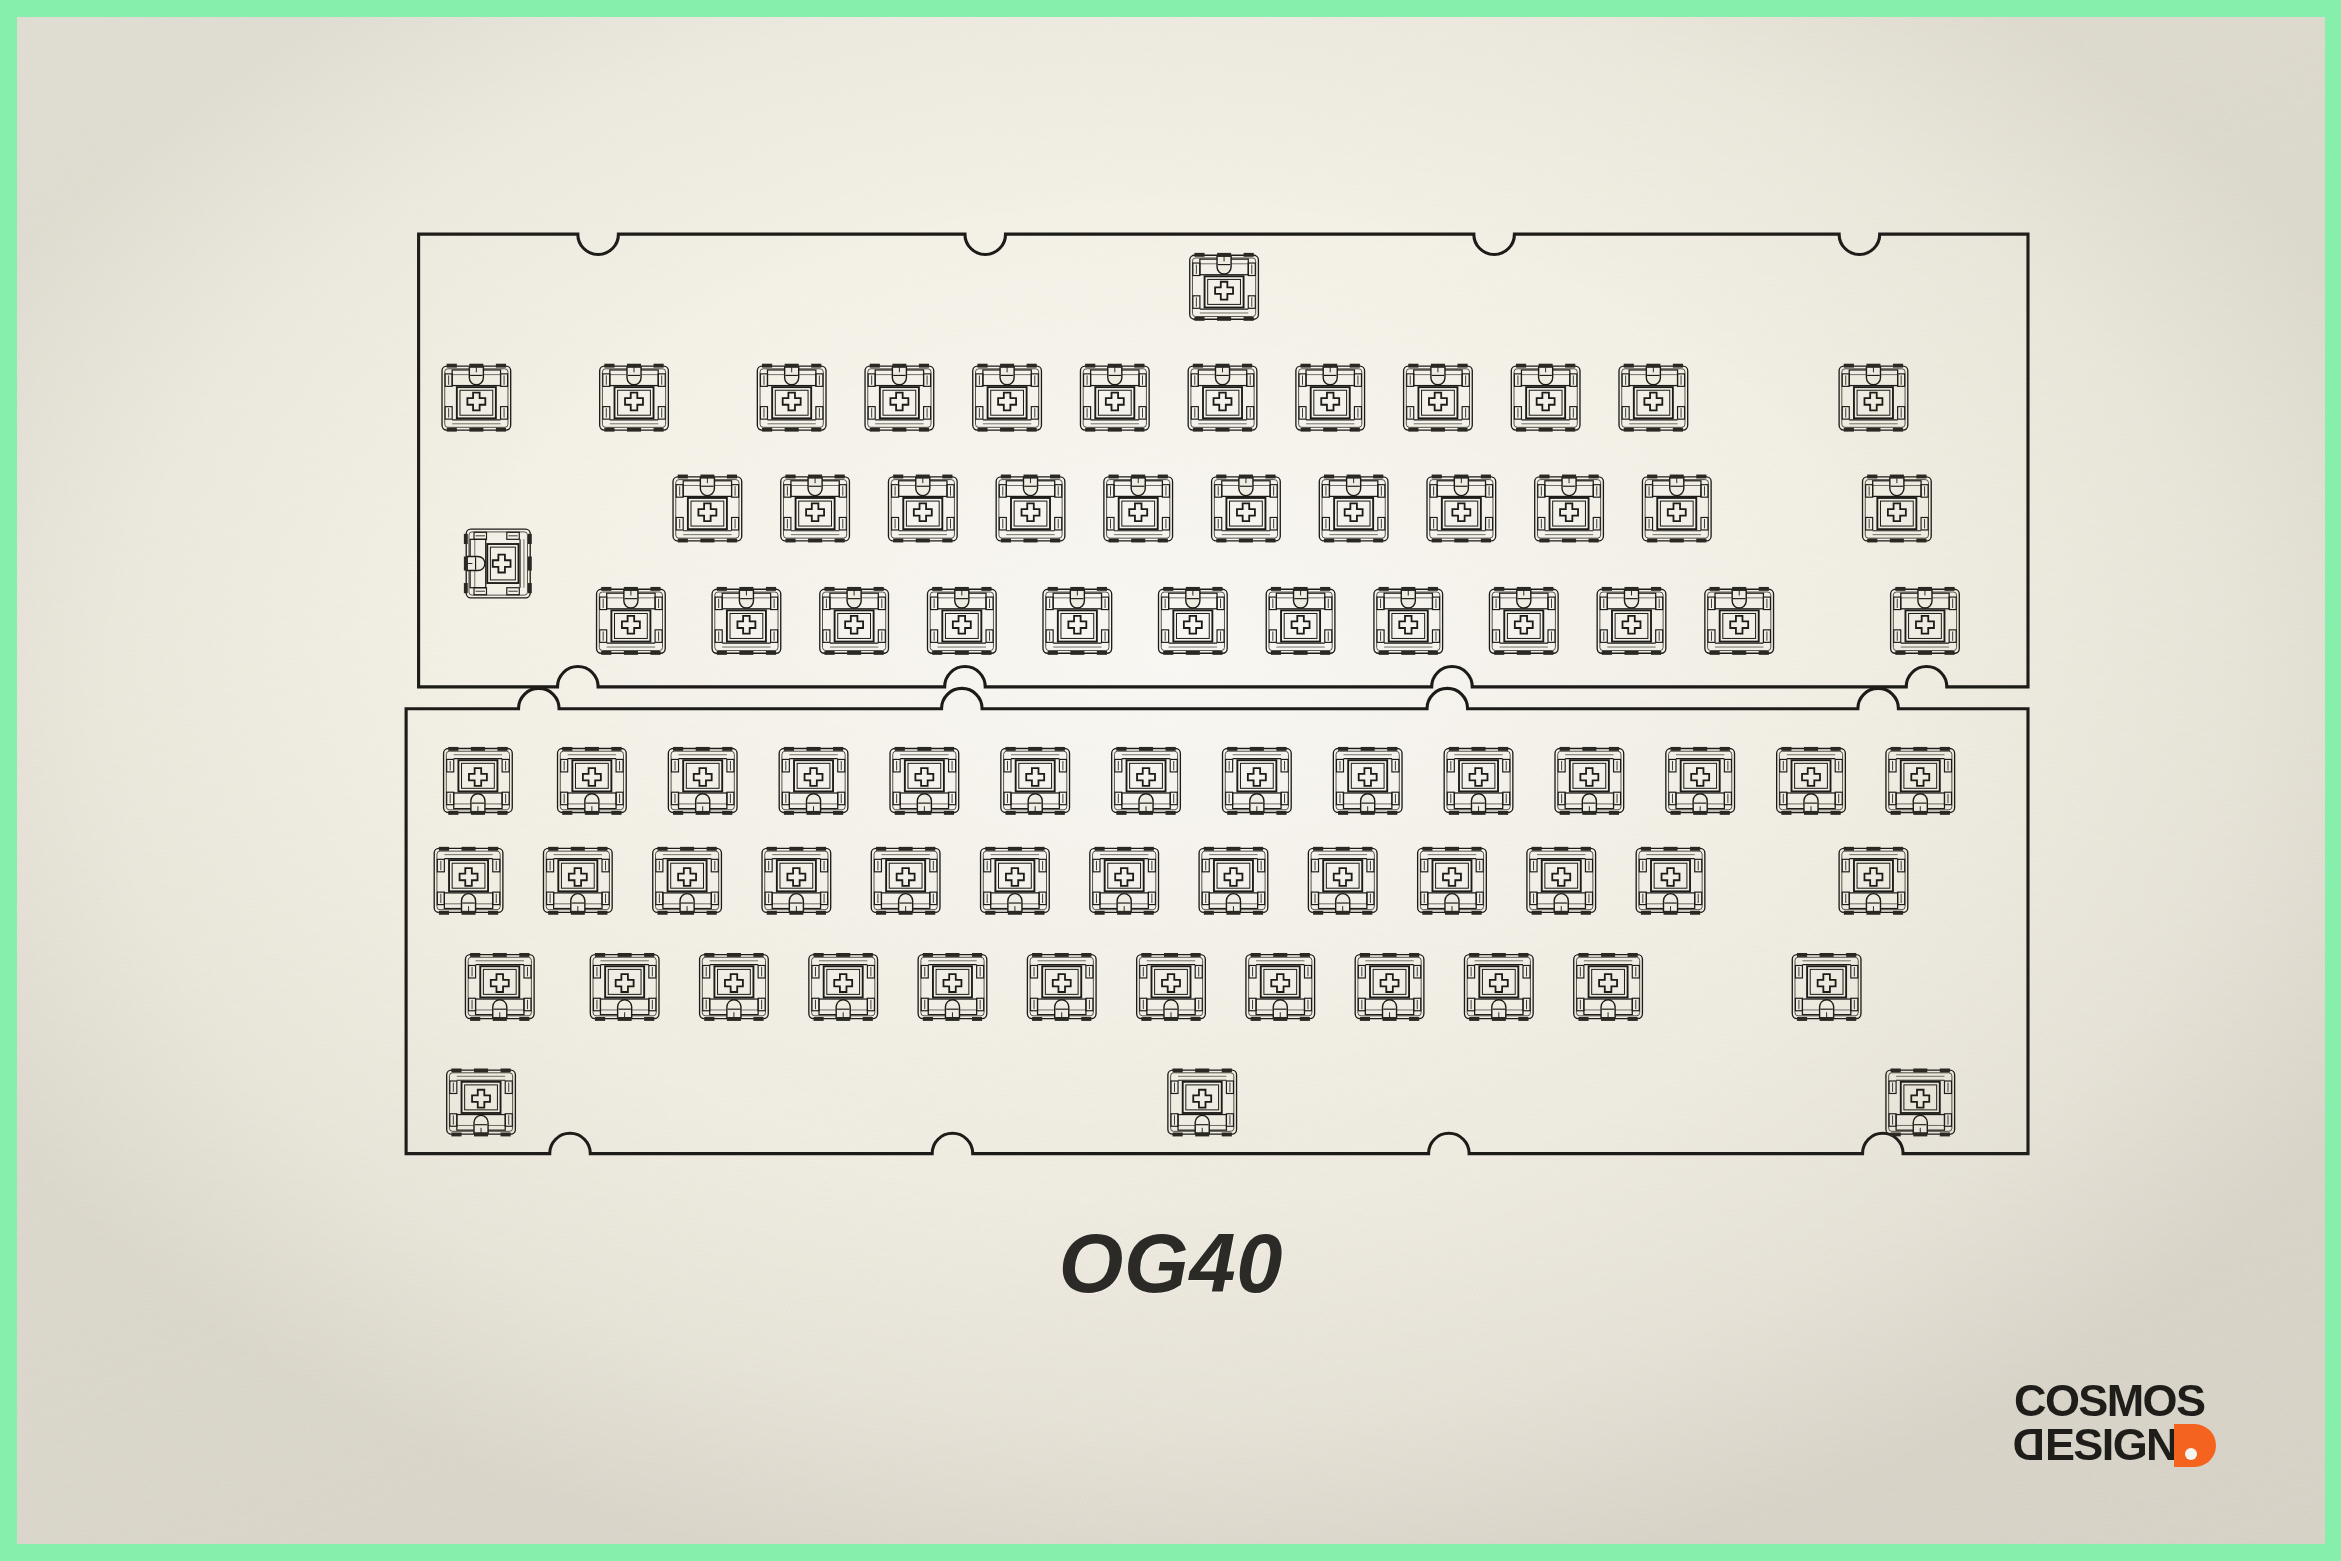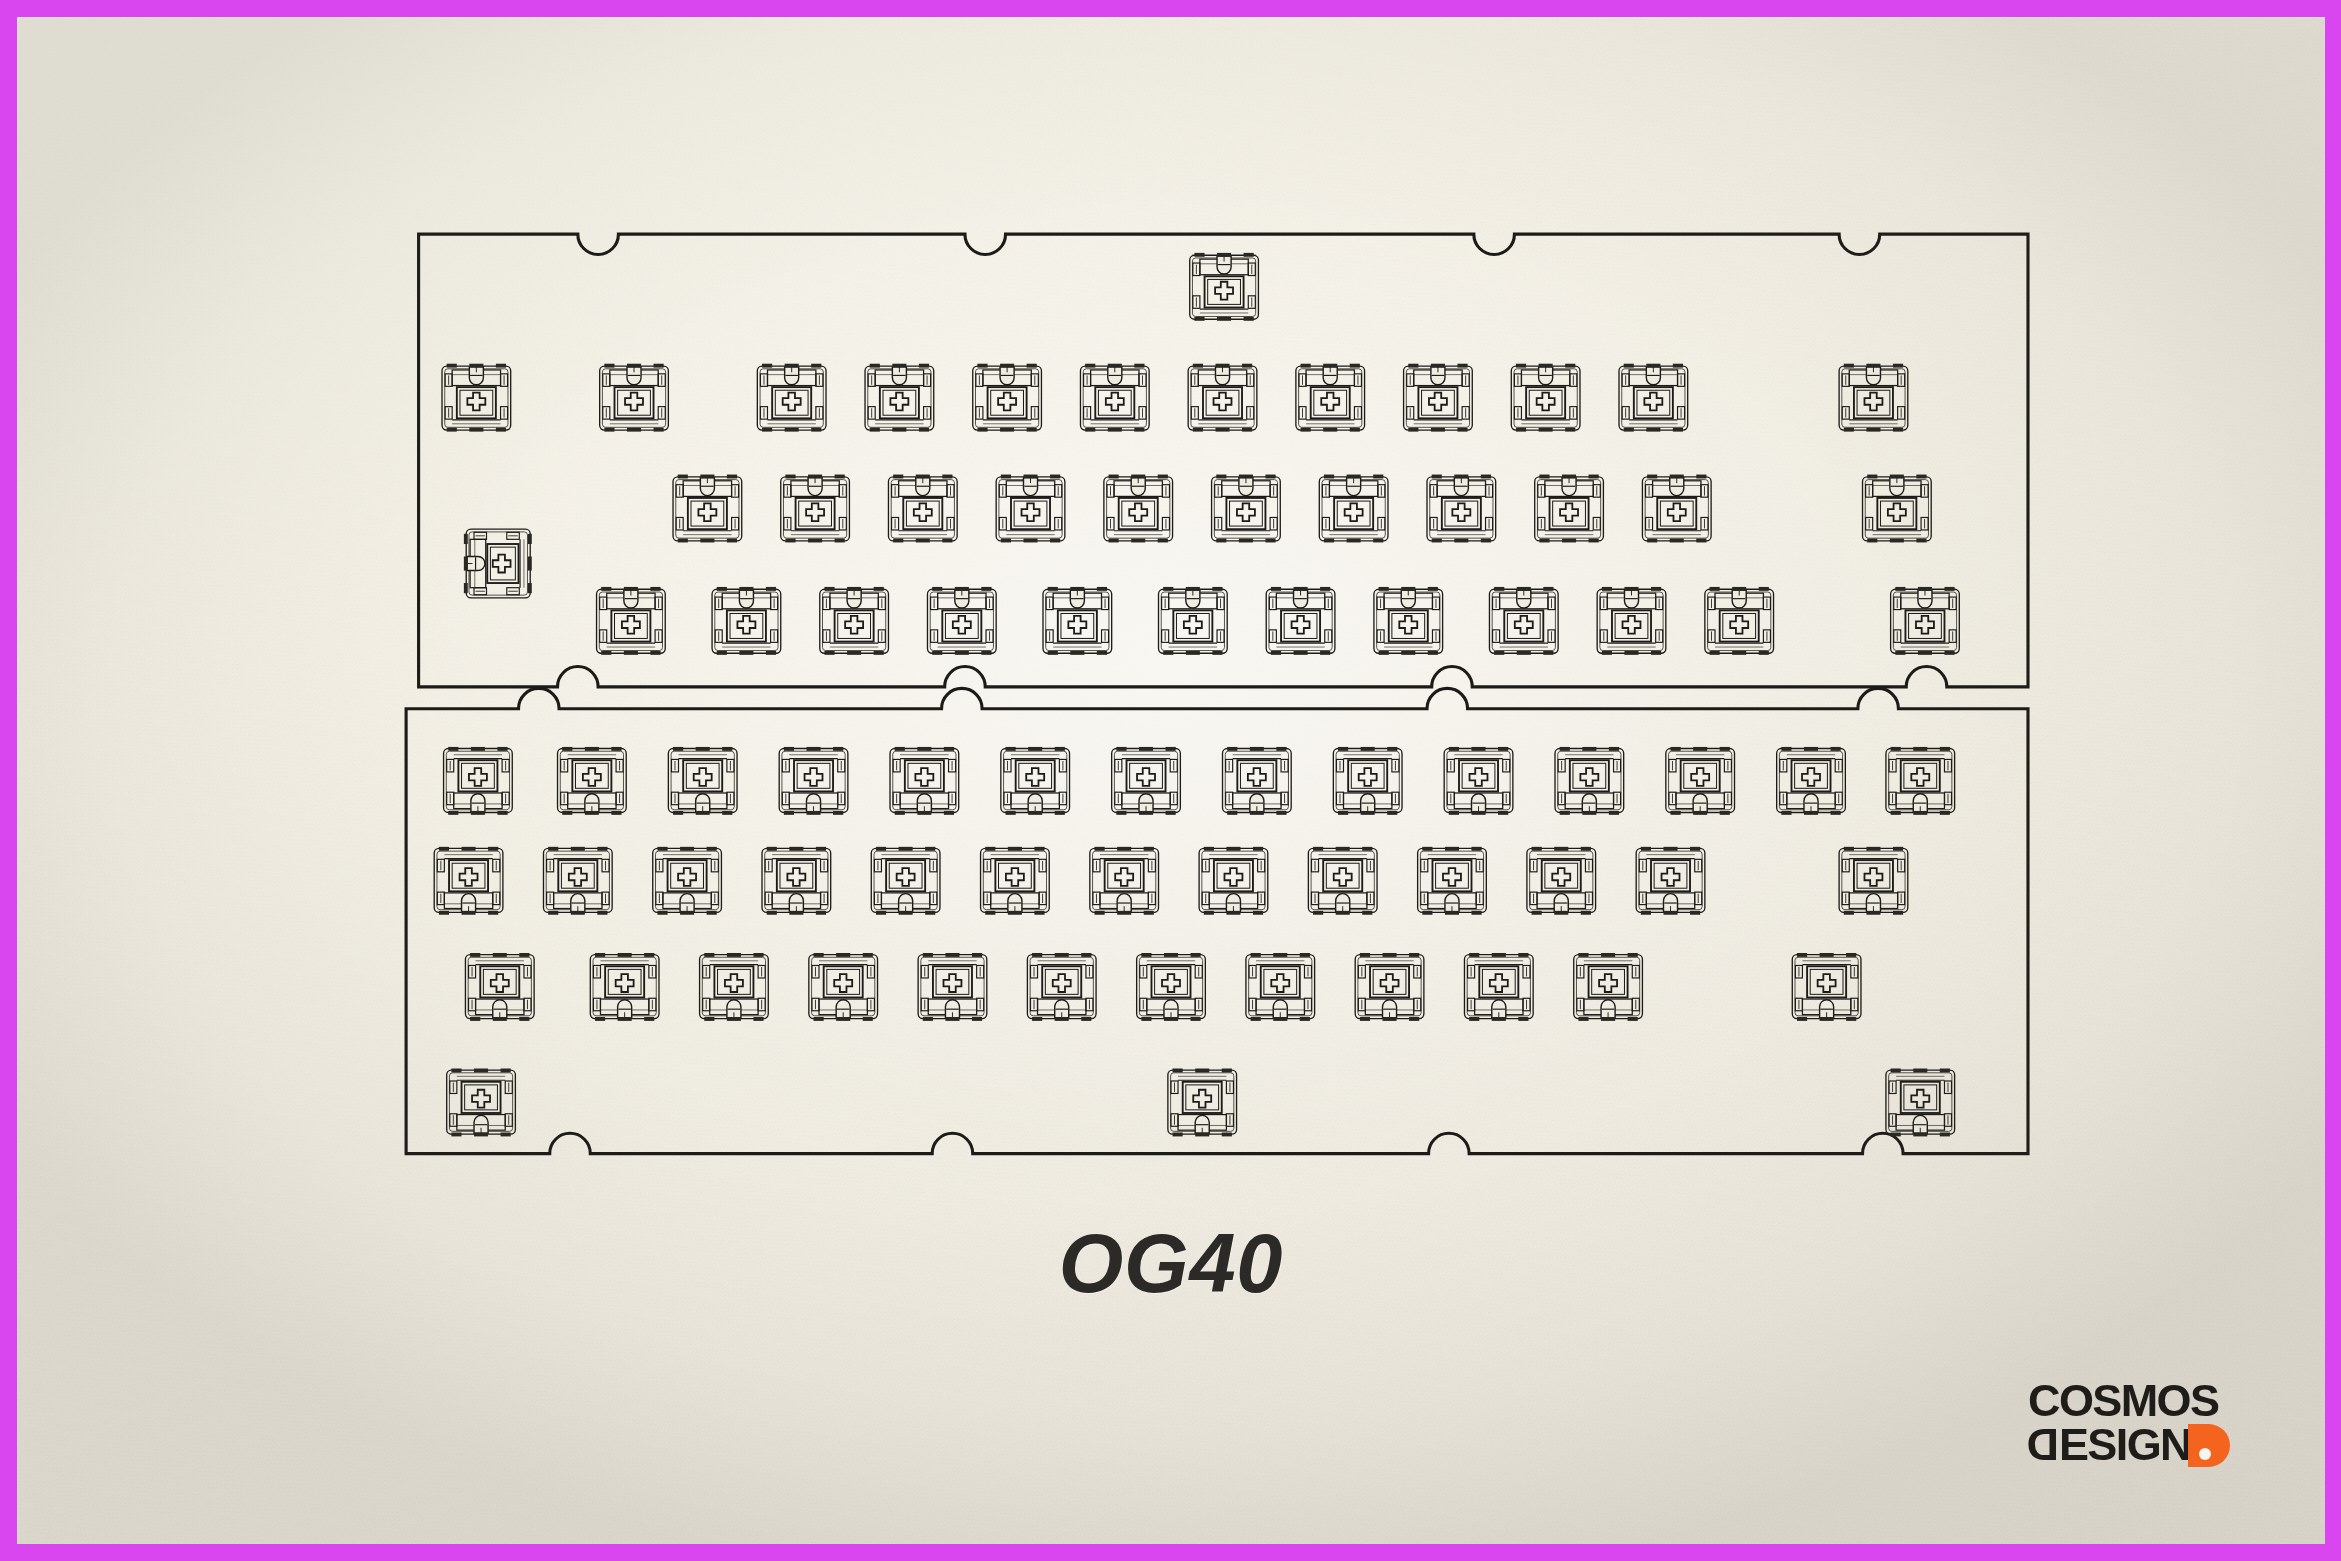--- a/index.html
+++ b/index.html
@@ -5,21 +5,21 @@
 <style>
   html,body{margin:0;padding:0;}
   body{
     width:2342px;height:1561px;
     background:#ffffff;
     font-family:"Liberation Sans", sans-serif;
     overflow:hidden;
   }
   #stage{
     position:relative;width:2342px;height:1561px;
-    background:#d946ef;
+    background:#86efac;
   }
   
   #paper{
     position:absolute;
     left:17px;top:17px;right:17px;bottom:17px;
     background-color:#efece2;
     background-image:
       radial-gradient(ellipse 1093px 703px at 50% 42%, rgba(255,255,255,0.55) 0%, rgba(255,255,255,0.0) 70%),
       repeating-linear-gradient(27deg, rgba(0,0,0,0.035) 0px, rgba(0,0,0,0.035) 0.8px, rgba(255,255,255,0.05) 0.8px, rgba(255,255,255,0.05) 2.3px),
       repeating-linear-gradient(-63deg, rgba(0,0,0,0.030) 0px, rgba(0,0,0,0.030) 0.8px, rgba(255,255,255,0.045) 0.8px, rgba(255,255,255,0.045) 3.1px),
@@ -41,21 +41,21 @@
   #title{
     position:absolute;left:0;top:1216px;width:2342px;text-align:center;
     font-family:"Liberation Sans", sans-serif;
     font-size:83px;font-weight:bold;font-style:italic;
     letter-spacing:0.8px;
     color:#2b2a26;
     text-shadow:0.8px 0.8px 0 rgba(255,255,255,0.35);
   }
   
   #logo{
-    position:absolute;right:80px;bottom:81px;
+    position:absolute;right:94px;bottom:81px;
     width:234px;height:101px;margin-left:17px;
   }
   .logo-row{
     font-family:"Liberation Sans", sans-serif;
     font-weight:bold;font-size:45px;line-height:44px;
     color:#1e1d1a;letter-spacing:-1.6px;
     display:flex;align-items:center;
   }
   #logo-row2{position:relative;}
   .flipd{display:inline-block;transform:scaleX(-1);}

